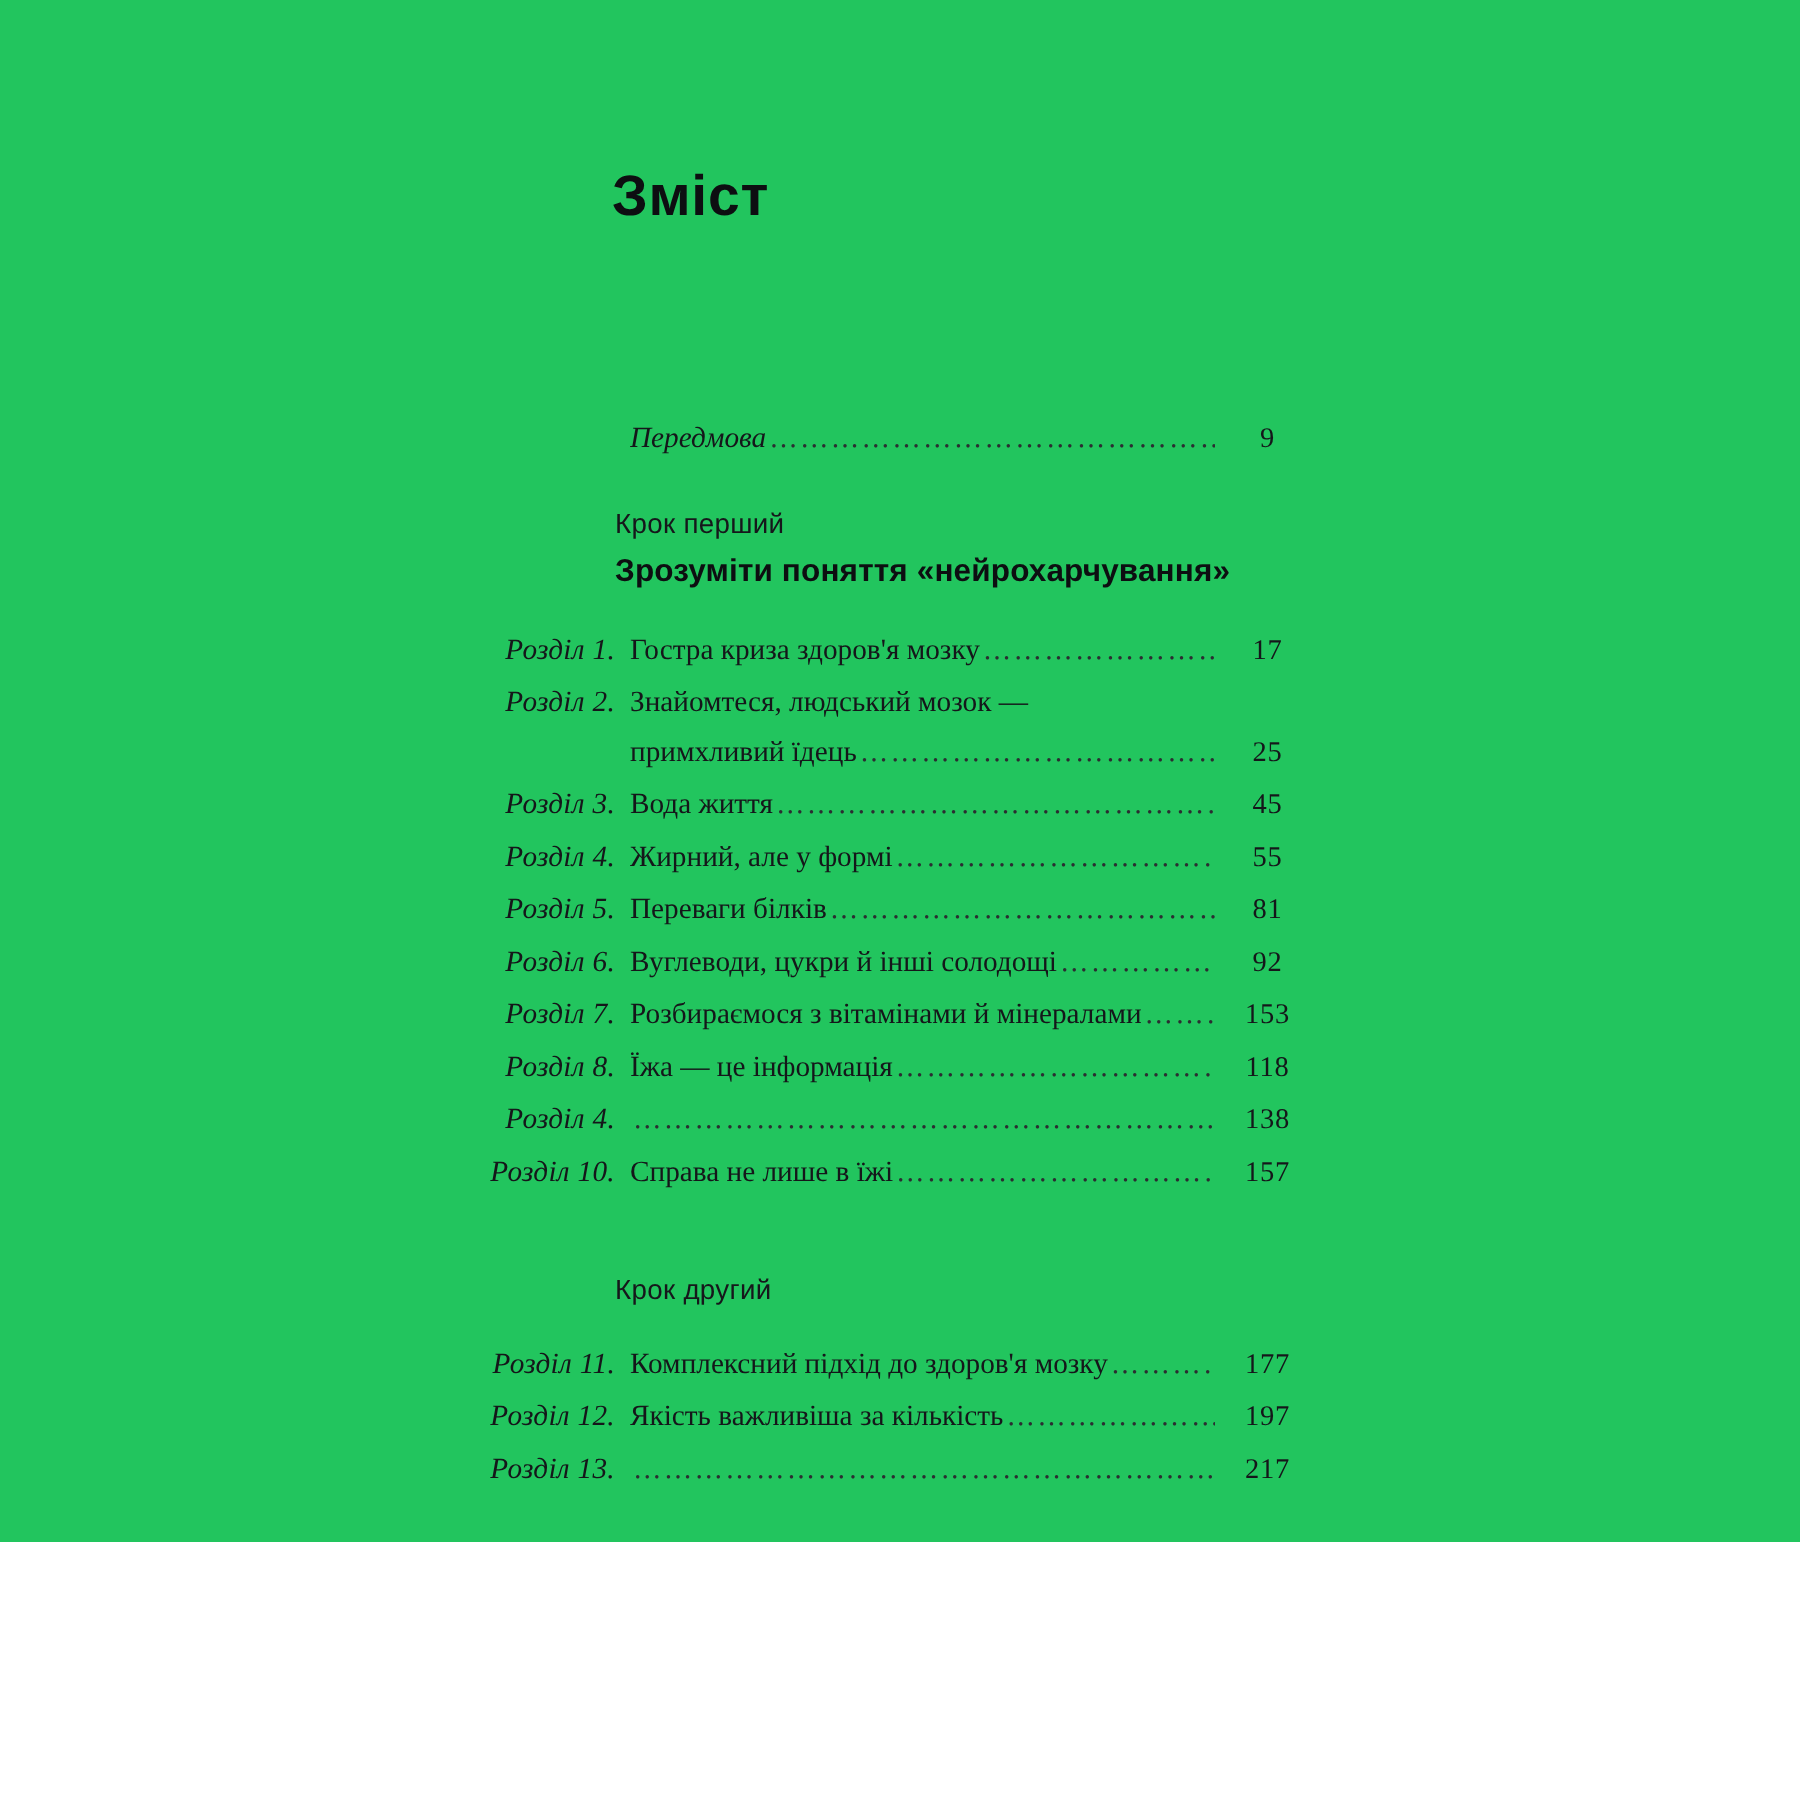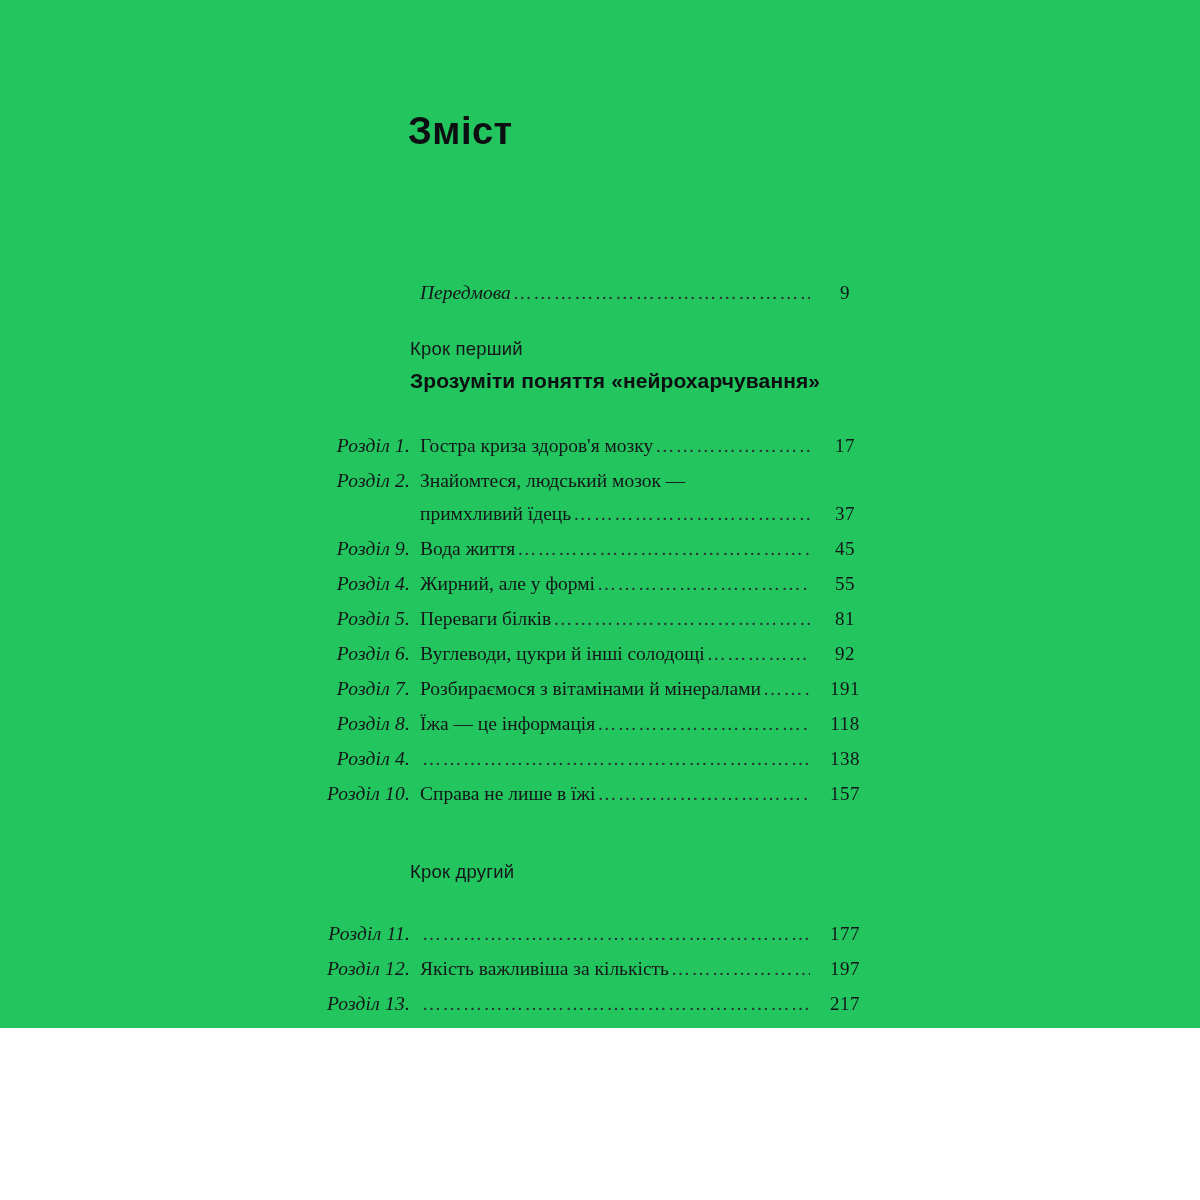--- a/index.html
+++ b/index.html
@@ -98,21 +98,21 @@
   .entry.two-line .line2 {
     display: flex;
     align-items: baseline;
     width: 580px;
   }
   .entry.two-line .line1 { margin-bottom: 11px; }
 
   
   .part {
     margin-top: 34px;
-    margin-bottom: 40px;
+    margin-bottom: 28px;
     padding-left: 110px;
     font-family: "Liberation Sans", sans-serif;
   }
   .part .kicker {
     font-size: 18.5px;
     color: #16171b;
     margin-bottom: 7px;
     letter-spacing: 0.2px;
   }
   .part .heading {
@@ -163,26 +163,26 @@
           <span class="title">Знайомтеся, людський мозок —</span>
         </div>
         <div class="page-num"></div>
       </div>
       <div class="line2">
         <div class="label"></div>
         <div class="title-wrap">
           <span class="title">примхливий їдець</span>
           <span class="leader">……………………………………………………………………………………………</span>
         </div>
-        <div class="page-num">37</div>
-      </div>
-    </div>
-
-    <div class="entry">
-      <div class="label">Розділ 9.</div>
+        <div class="page-num">25</div>
+      </div>
+    </div>
+
+    <div class="entry">
+      <div class="label">Розділ 3.</div>
       <div class="title-wrap">
         <span class="title">Вода життя</span>
         <span class="leader">……………………………………………………………………………………………</span>
       </div>
       <div class="page-num">45</div>
     </div>
 
     <div class="entry">
       <div class="label">Розділ 4.</div>
       <div class="title-wrap">
@@ -209,21 +209,21 @@
       </div>
       <div class="page-num">92</div>
     </div>
 
     <div class="entry">
       <div class="label">Розділ 7.</div>
       <div class="title-wrap">
         <span class="title">Розбираємося з вітамінами й мінералами</span>
         <span class="leader">……………………………………………………………………………………………</span>
       </div>
-      <div class="page-num">191</div>
+      <div class="page-num">153</div>
     </div>
 
     <div class="entry">
       <div class="label">Розділ 8.</div>
       <div class="title-wrap">
         <span class="title">Їжа — це інформація</span>
         <span class="leader">……………………………………………………………………………………………</span>
       </div>
       <div class="page-num">118</div>
     </div>
@@ -245,20 +245,21 @@
       <div class="page-num">157</div>
     </div>
 
     <div class="part second">
       <div class="kicker">Крок другий</div>
     </div>
 
     <div class="entry">
       <div class="label">Розділ 11.</div>
       <div class="title-wrap">
+        <span class="title">Комплексний підхід до здоров'я мозку</span>
         <span class="leader">……………………………………………………………………………………………</span>
       </div>
       <div class="page-num">177</div>
     </div>
 
     <div class="entry">
       <div class="label">Розділ 12.</div>
       <div class="title-wrap">
         <span class="title">Якість важливіша за кількість</span>
         <span class="leader">……………………………………………………………………………………………</span>

